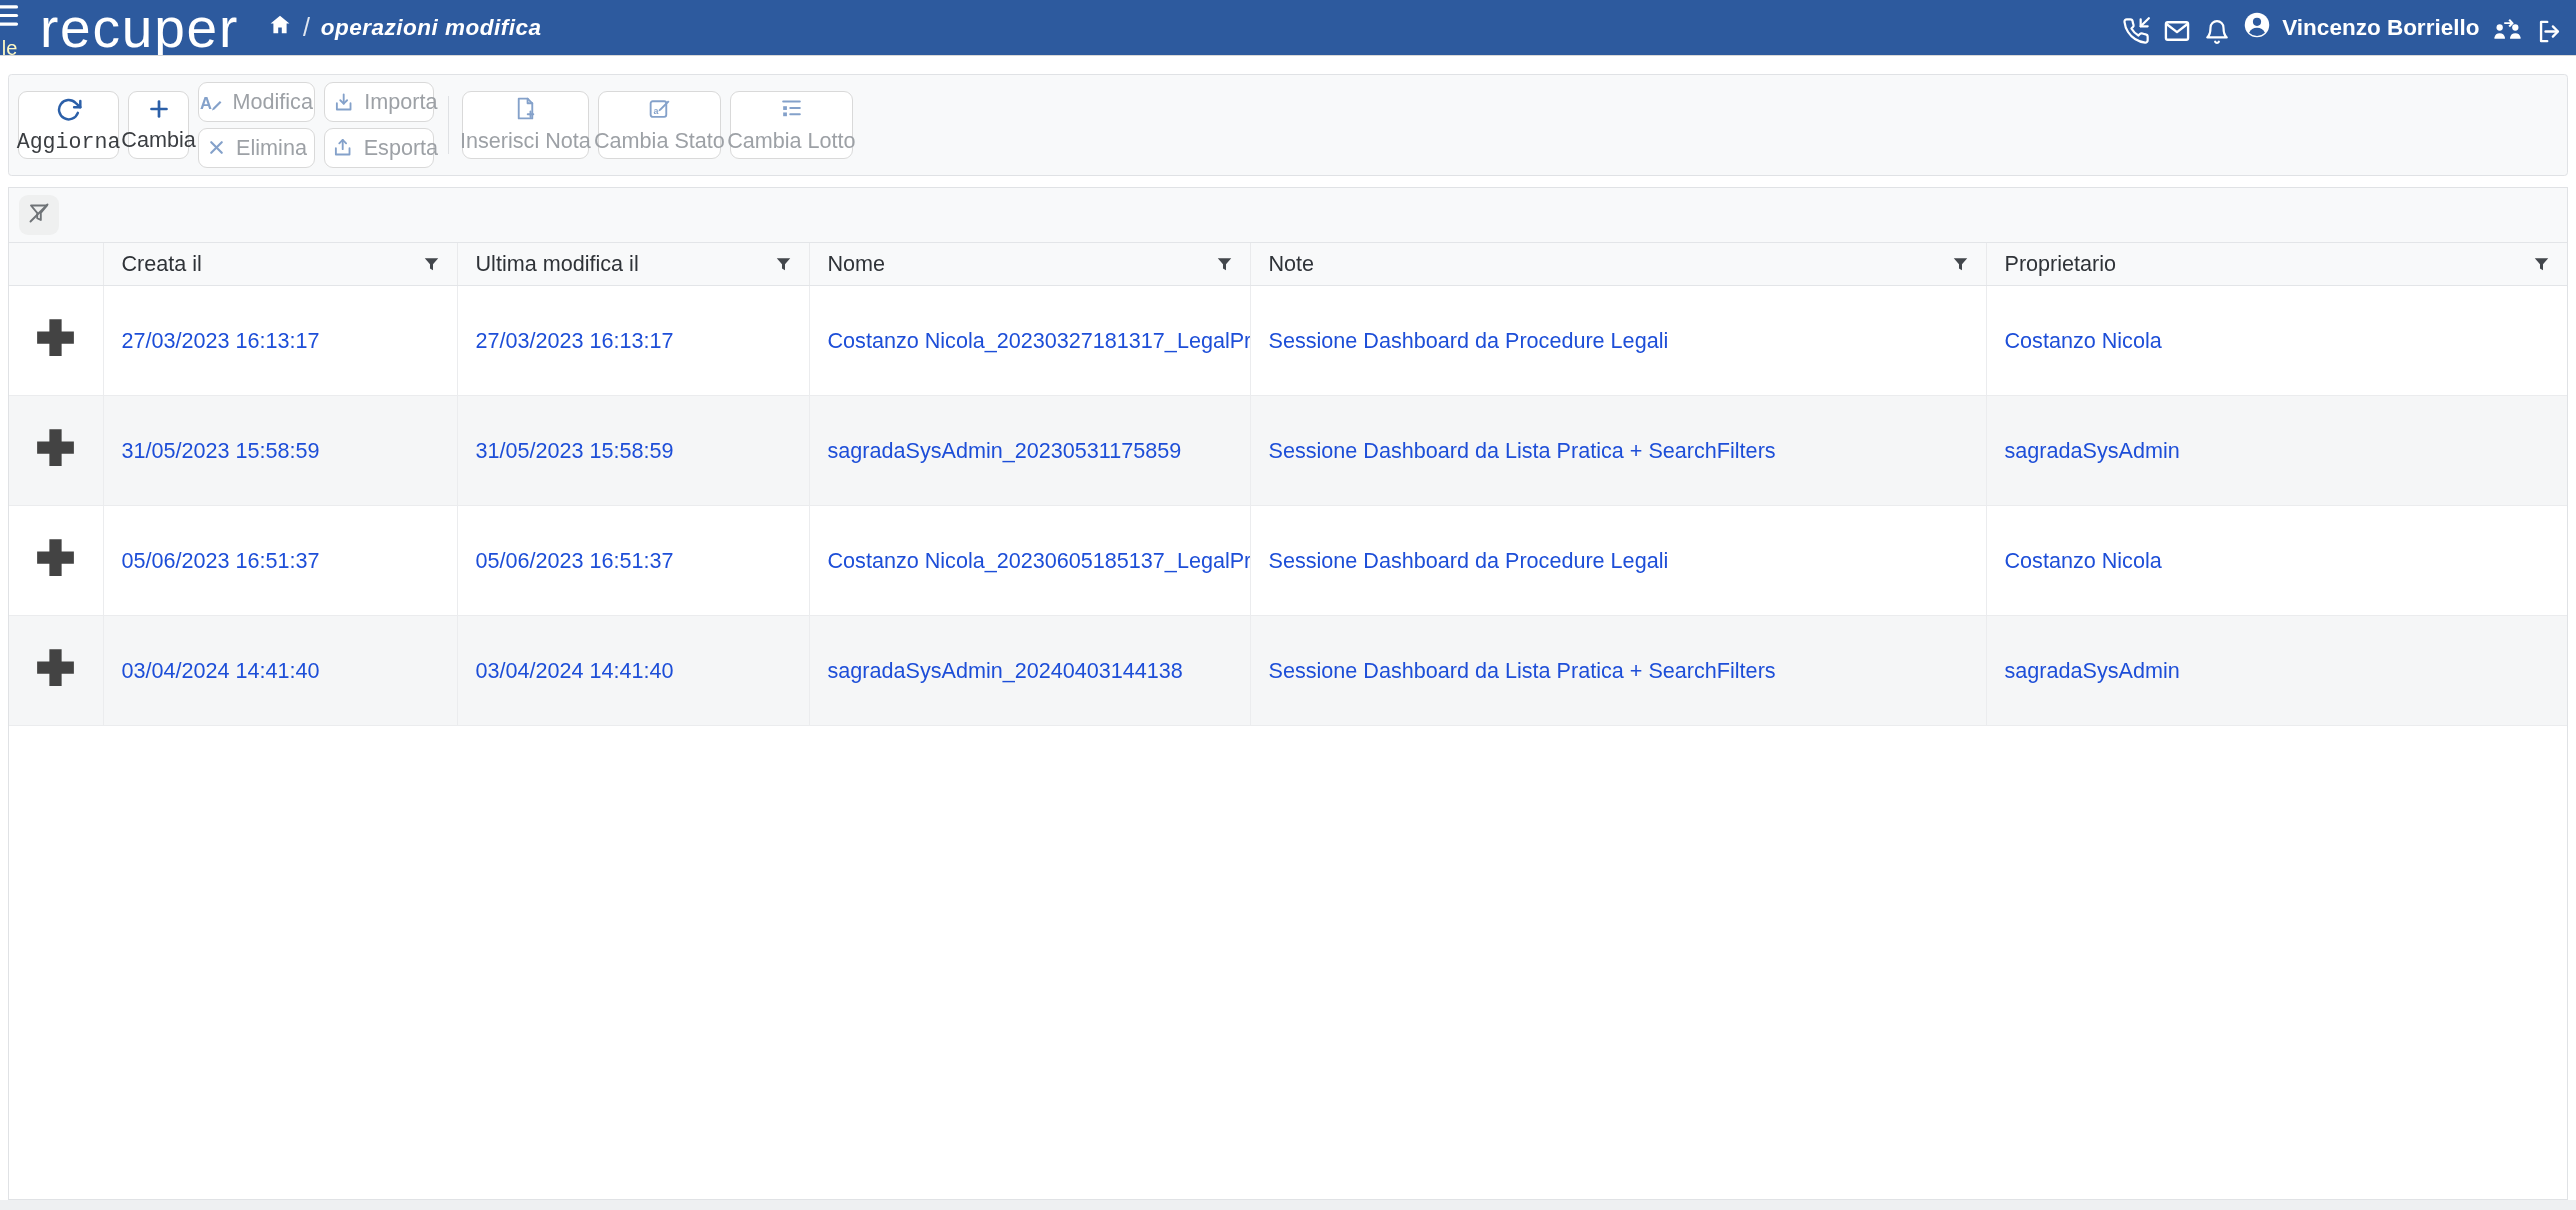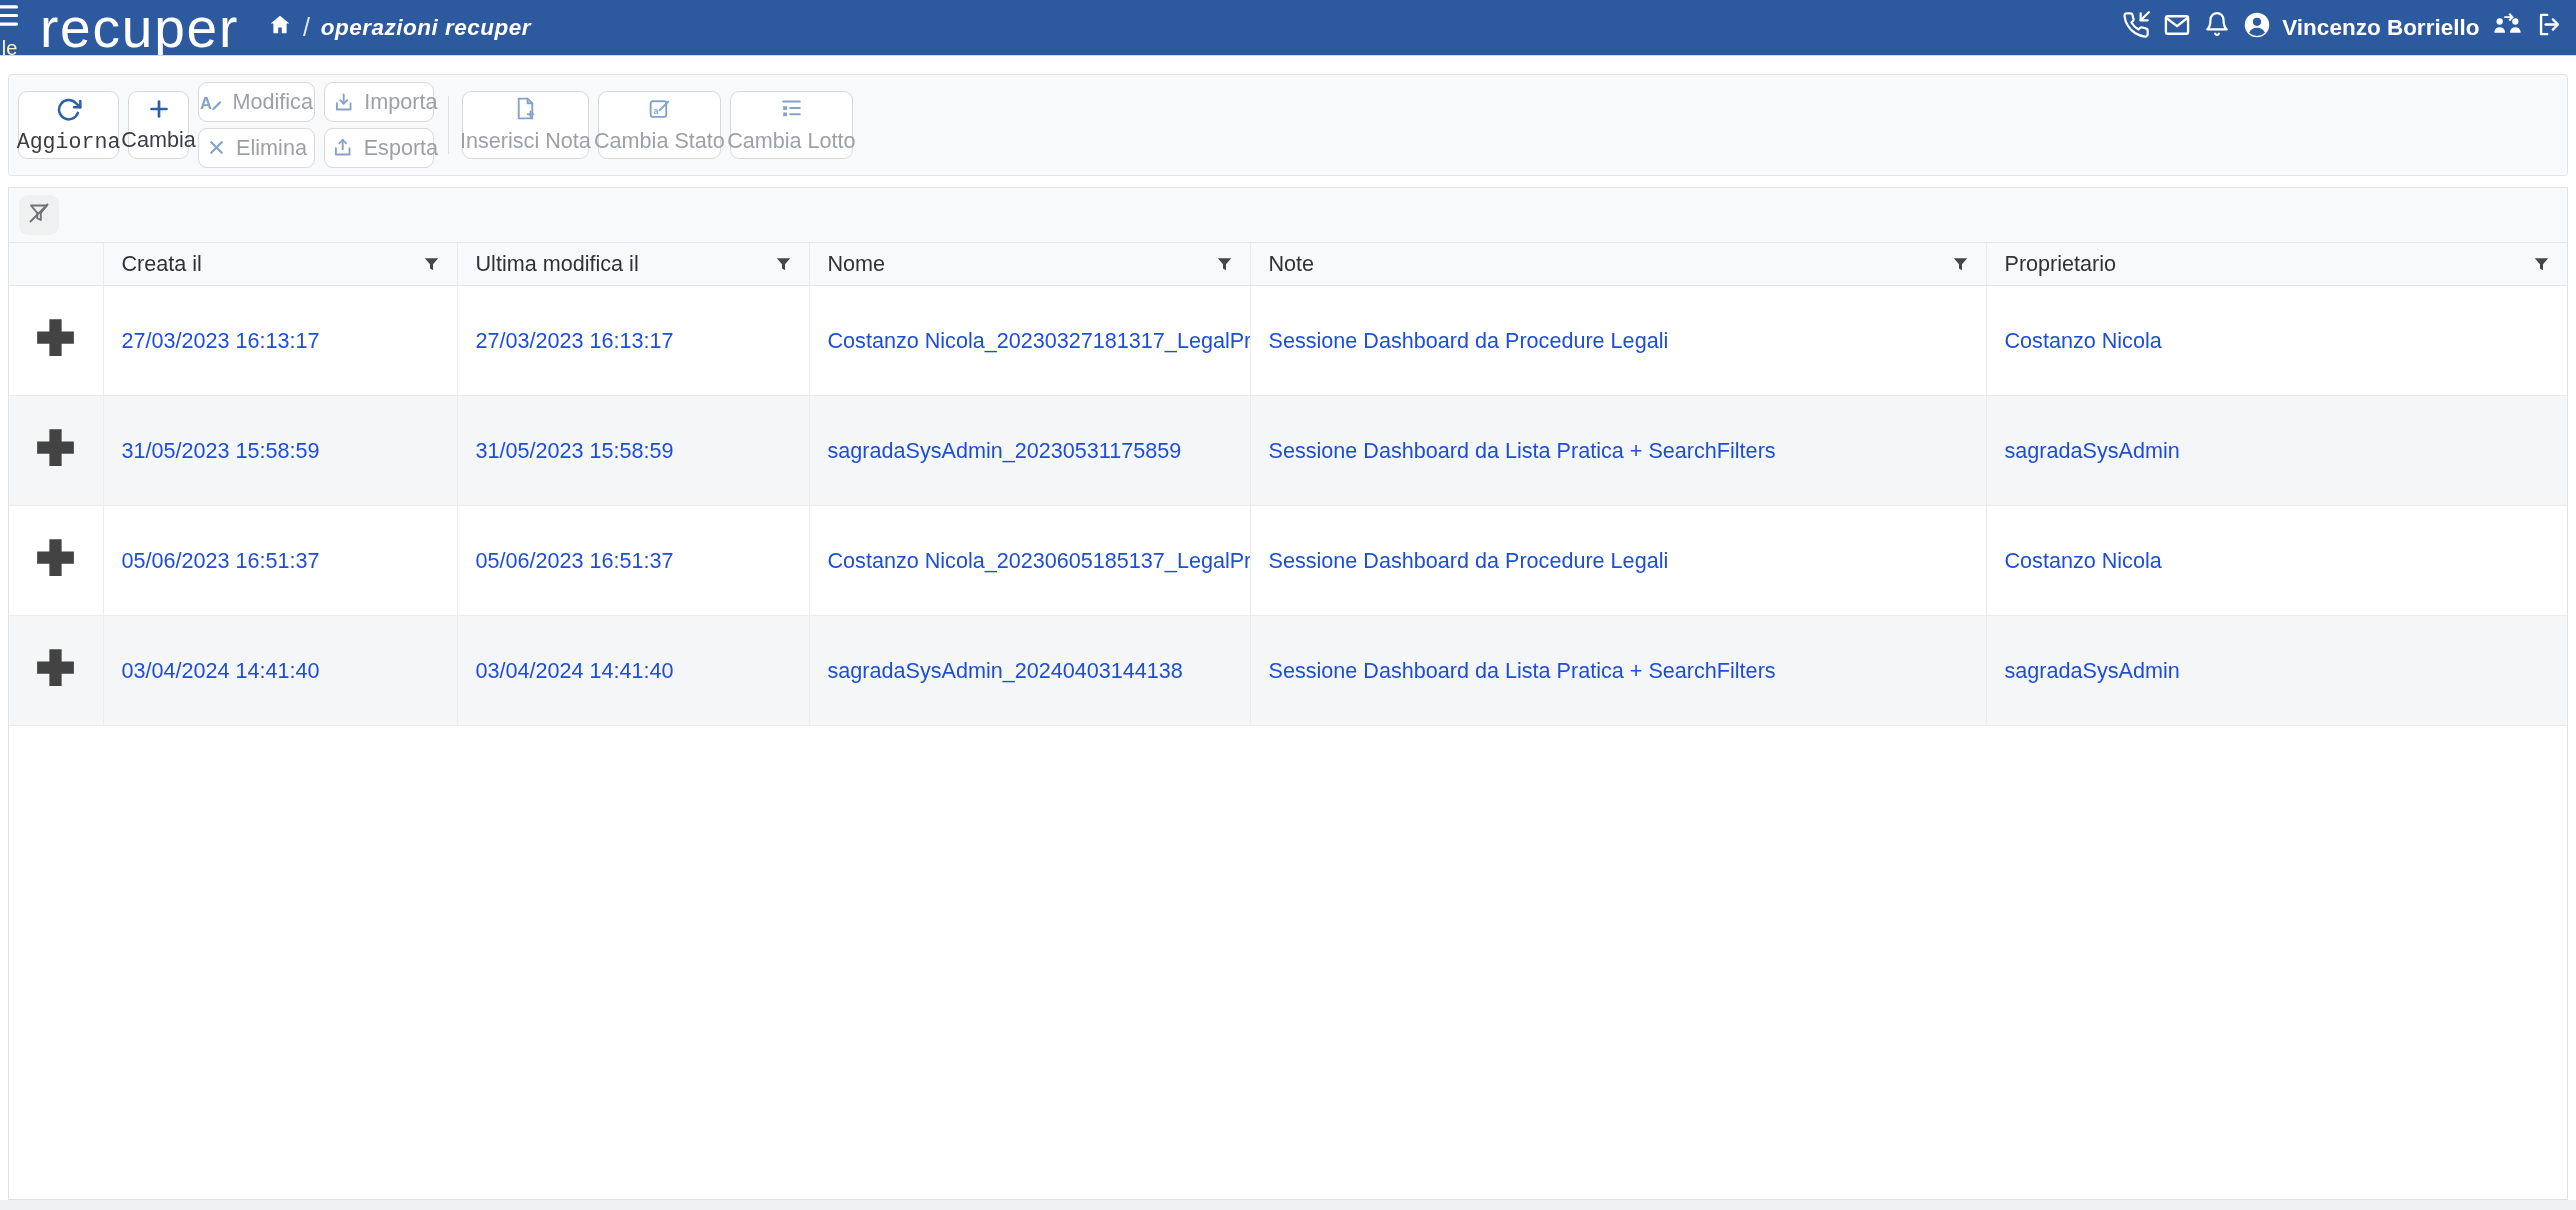--- a/index.html
+++ b/index.html
@@ -52,21 +52,21 @@
     margin-left: 29px;
     gap: 10.8px;
     font-size: 22.5px;
     white-space: nowrap;
   }
   .breadcrumb .sep { font-weight: 300; font-size: 25px; opacity: .85; }
   .breadcrumb .current { font-weight: 700; font-style: italic; letter-spacing: 0.5px; }
   .nav-right {
     margin-left: auto;
     display: flex;
-    align-items: flex-start;
+    align-items: flex-end;
     gap: 13px;
   }
   .nav-icon-btn { display: flex; align-items: center; cursor: pointer; background: none; border: none; color: #fff; }
   .user-chip { display: flex; align-items: center; gap: 10.8px; font-size: 22.5px; font-weight: 600; cursor: pointer; white-space: nowrap; }
 
   
   .toolbar-card {
     margin: 18px 8px 0;
     height: 102px;
     background: #f8f9fa;
@@ -187,21 +187,21 @@
 
   <div class="logo">recuper</div>
 
   <div class="breadcrumb">
     <span>
       <svg width="24" height="24" viewBox="0 0 24 24" fill="#ffffff">
         <path d="M12 2.8l9.4 7.8h-2.8v9.6h-4.8v-5.8h-3.6v5.8H5.4v-9.6H2.6z"></path>
       </svg>
     </span>
     <span class="sep">/</span>
-    <span class="current">operazioni recuper</span>
+    <span class="current">operazioni modifica</span>
   </div>
 
   <div class="nav-right">
     <button class="nav-icon-btn">
       <svg width="28" height="28" viewBox="0 0 24 24" fill="none" stroke="#ffffff" stroke-width="1.9" stroke-linecap="round" stroke-linejoin="round">
         <path d="M22 16.92v3a2 2 0 0 1-2.18 2 19.79 19.79 0 0 1-8.63-3.07 19.5 19.5 0 0 1-6-6 19.79 19.79 0 0 1-3.07-8.67A2 2 0 0 1 4.11 2h3a2 2 0 0 1 2 1.72 12.84 12.84 0 0 0 .7 2.81 2 2 0 0 1-.45 2.11L8.09 9.91a16 16 0 0 0 6 6l1.27-1.27a2 2 0 0 1 2.11-.45 12.84 12.84 0 0 0 2.81.7A2 2 0 0 1 22 16.92z"></path>
         <polyline points="16 2 16 8 22 8"></polyline>
           <line x1="23" y1="1" x2="16" y2="8"></line>
       </svg>
     </button>

